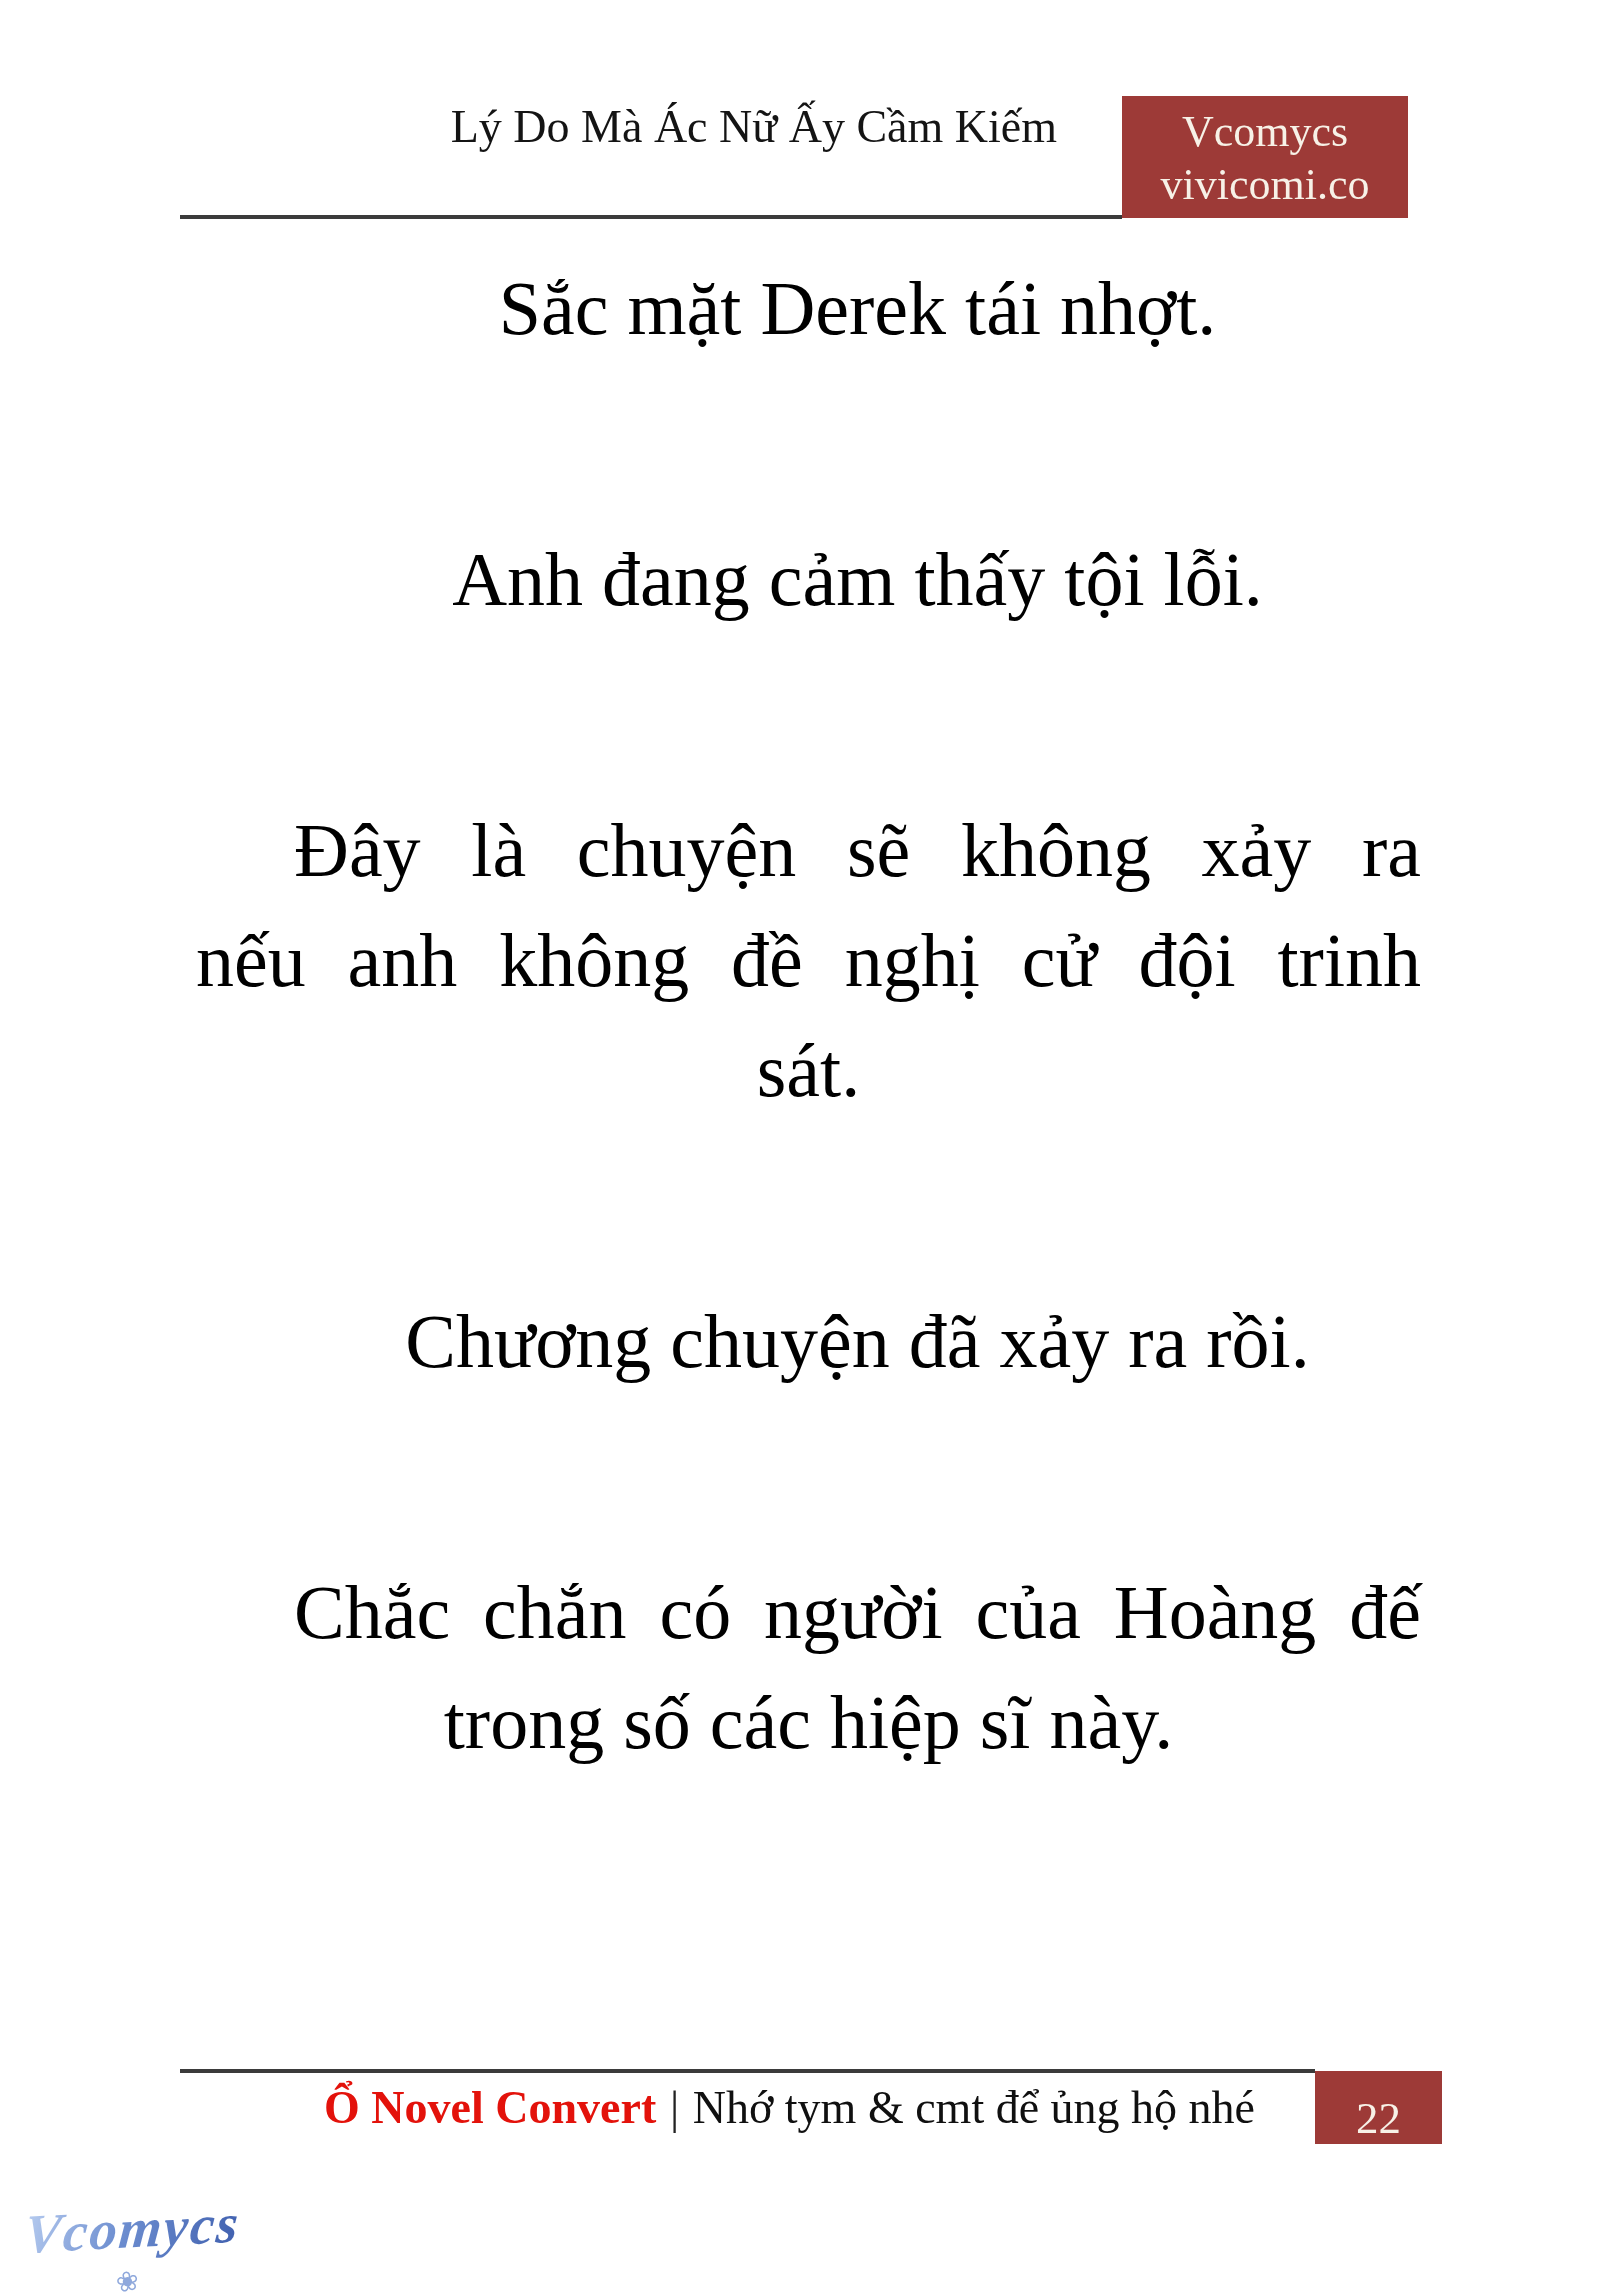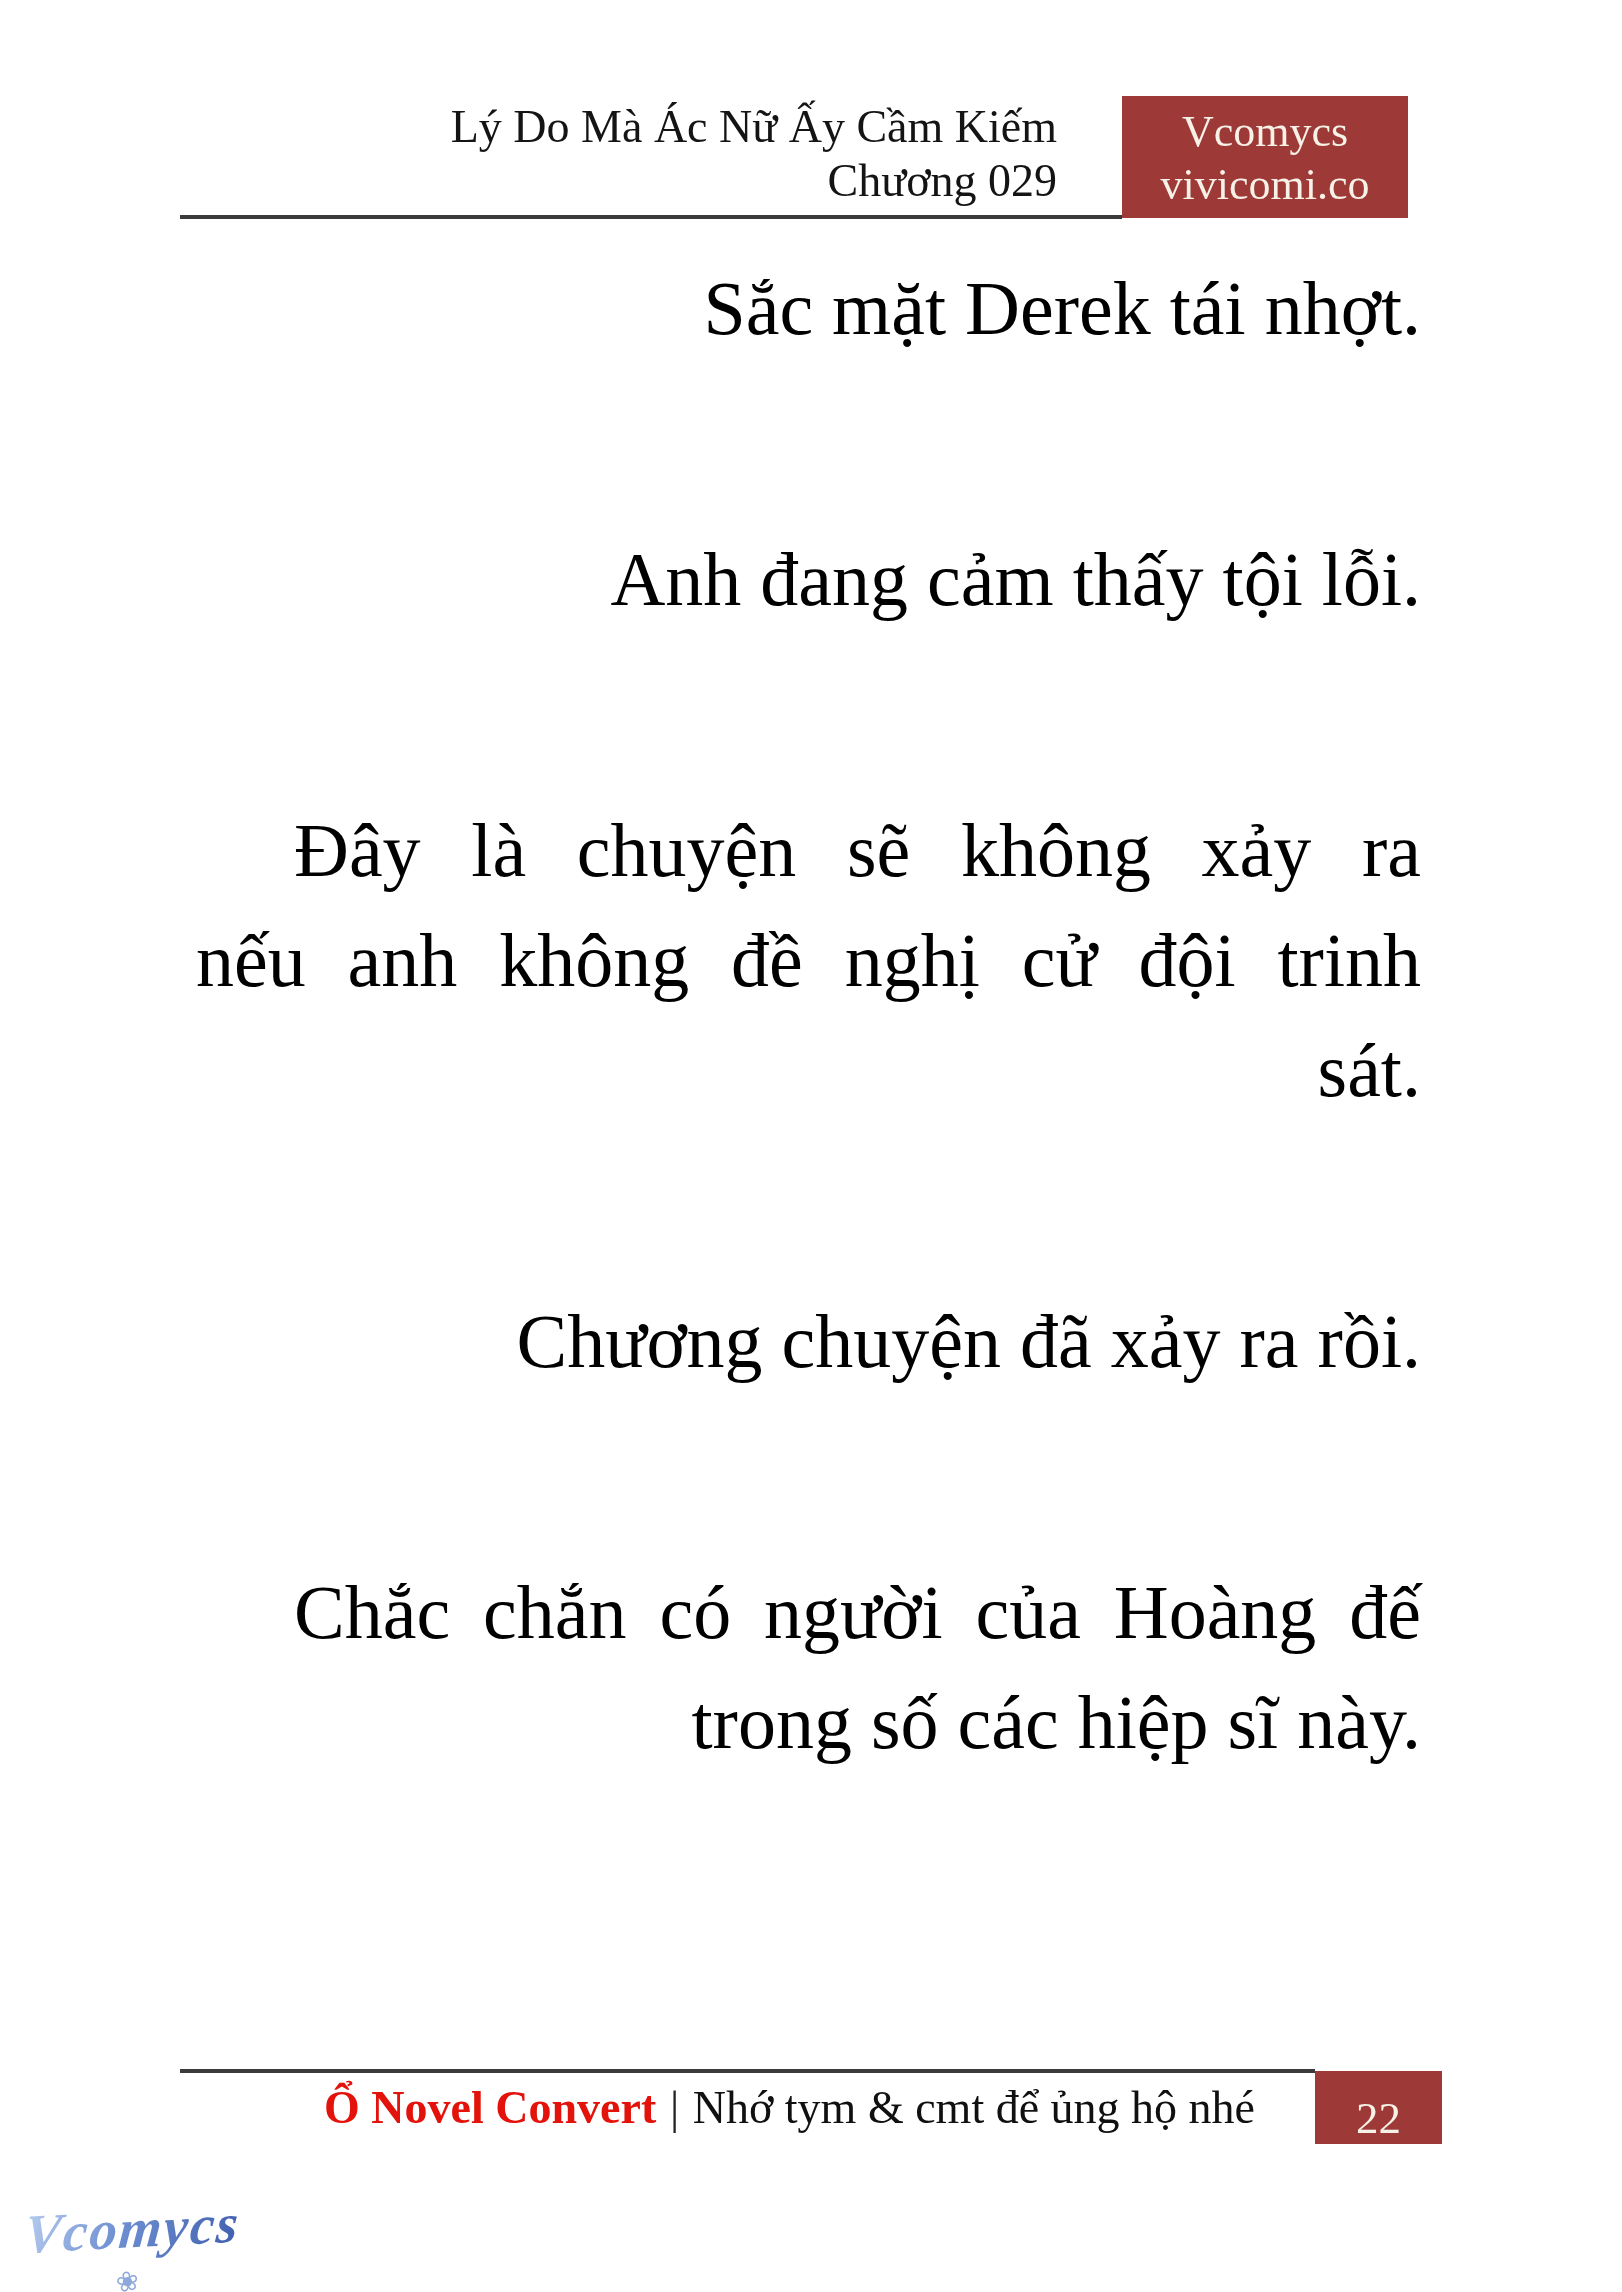--- a/index.html
+++ b/index.html
@@ -61,21 +61,21 @@
   .body-text{
     position:absolute;
     left:196px;
     top:253px;
     width:1225px;
     font-size:76px;
     line-height:110px;
     color:#000;
   }
   .paragraph{margin:0 0 161px 0;}
-  .line{text-align:right;}
+  .line{text-align:center;}
   .line.first{text-indent:98px;}
   .line.justify{text-align:justify;text-align-last:justify;}
 
   
   .footer-rule{
     left:180px;
     top:2069px;
     width:1135px;
   }
   .footer-text{
@@ -141,21 +141,20 @@
     transform:rotate(-10deg);
   }
 </style>
 </head>
 <body>
 
 <div class="page">
 
   <div class="header-title">
     <div>Lý Do Mà Ác Nữ Ấy Cầm Kiếm</div>
-    <div>Chương 029</div>
   </div>
 
   <div class="brand-box">
     <div>Vcomycs</div>
     <div>vivicomi.co</div>
   </div>
 
   <div class="rule header-rule"></div>
 
   <main class="body-text">

